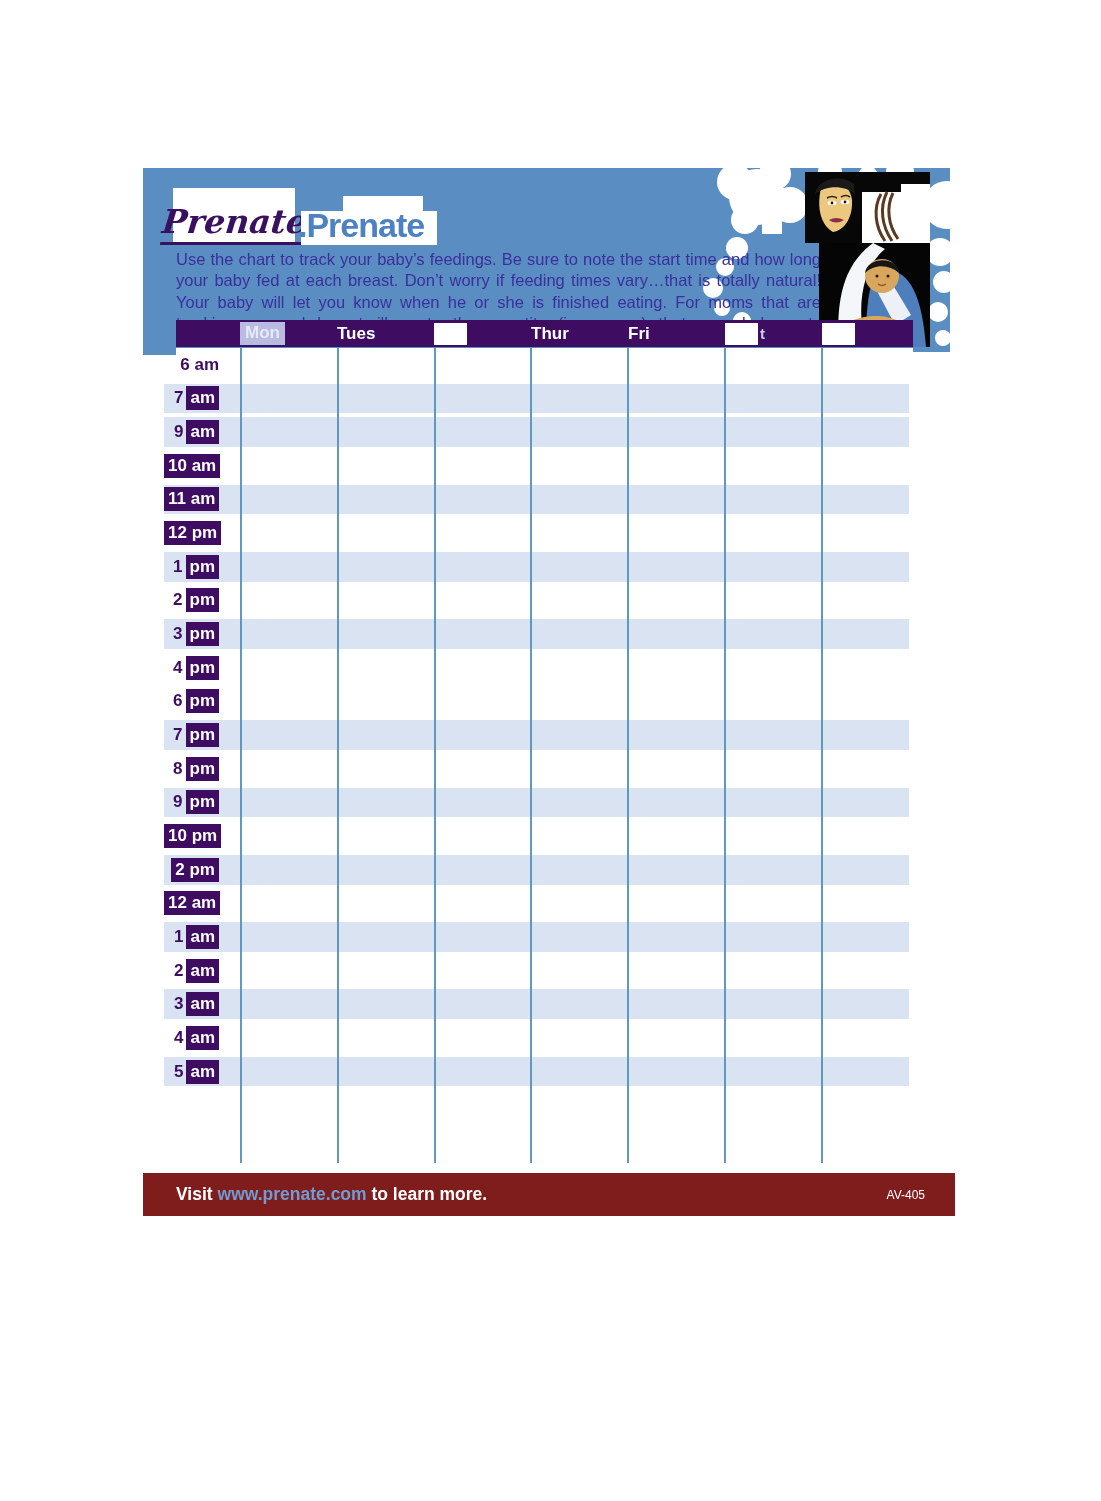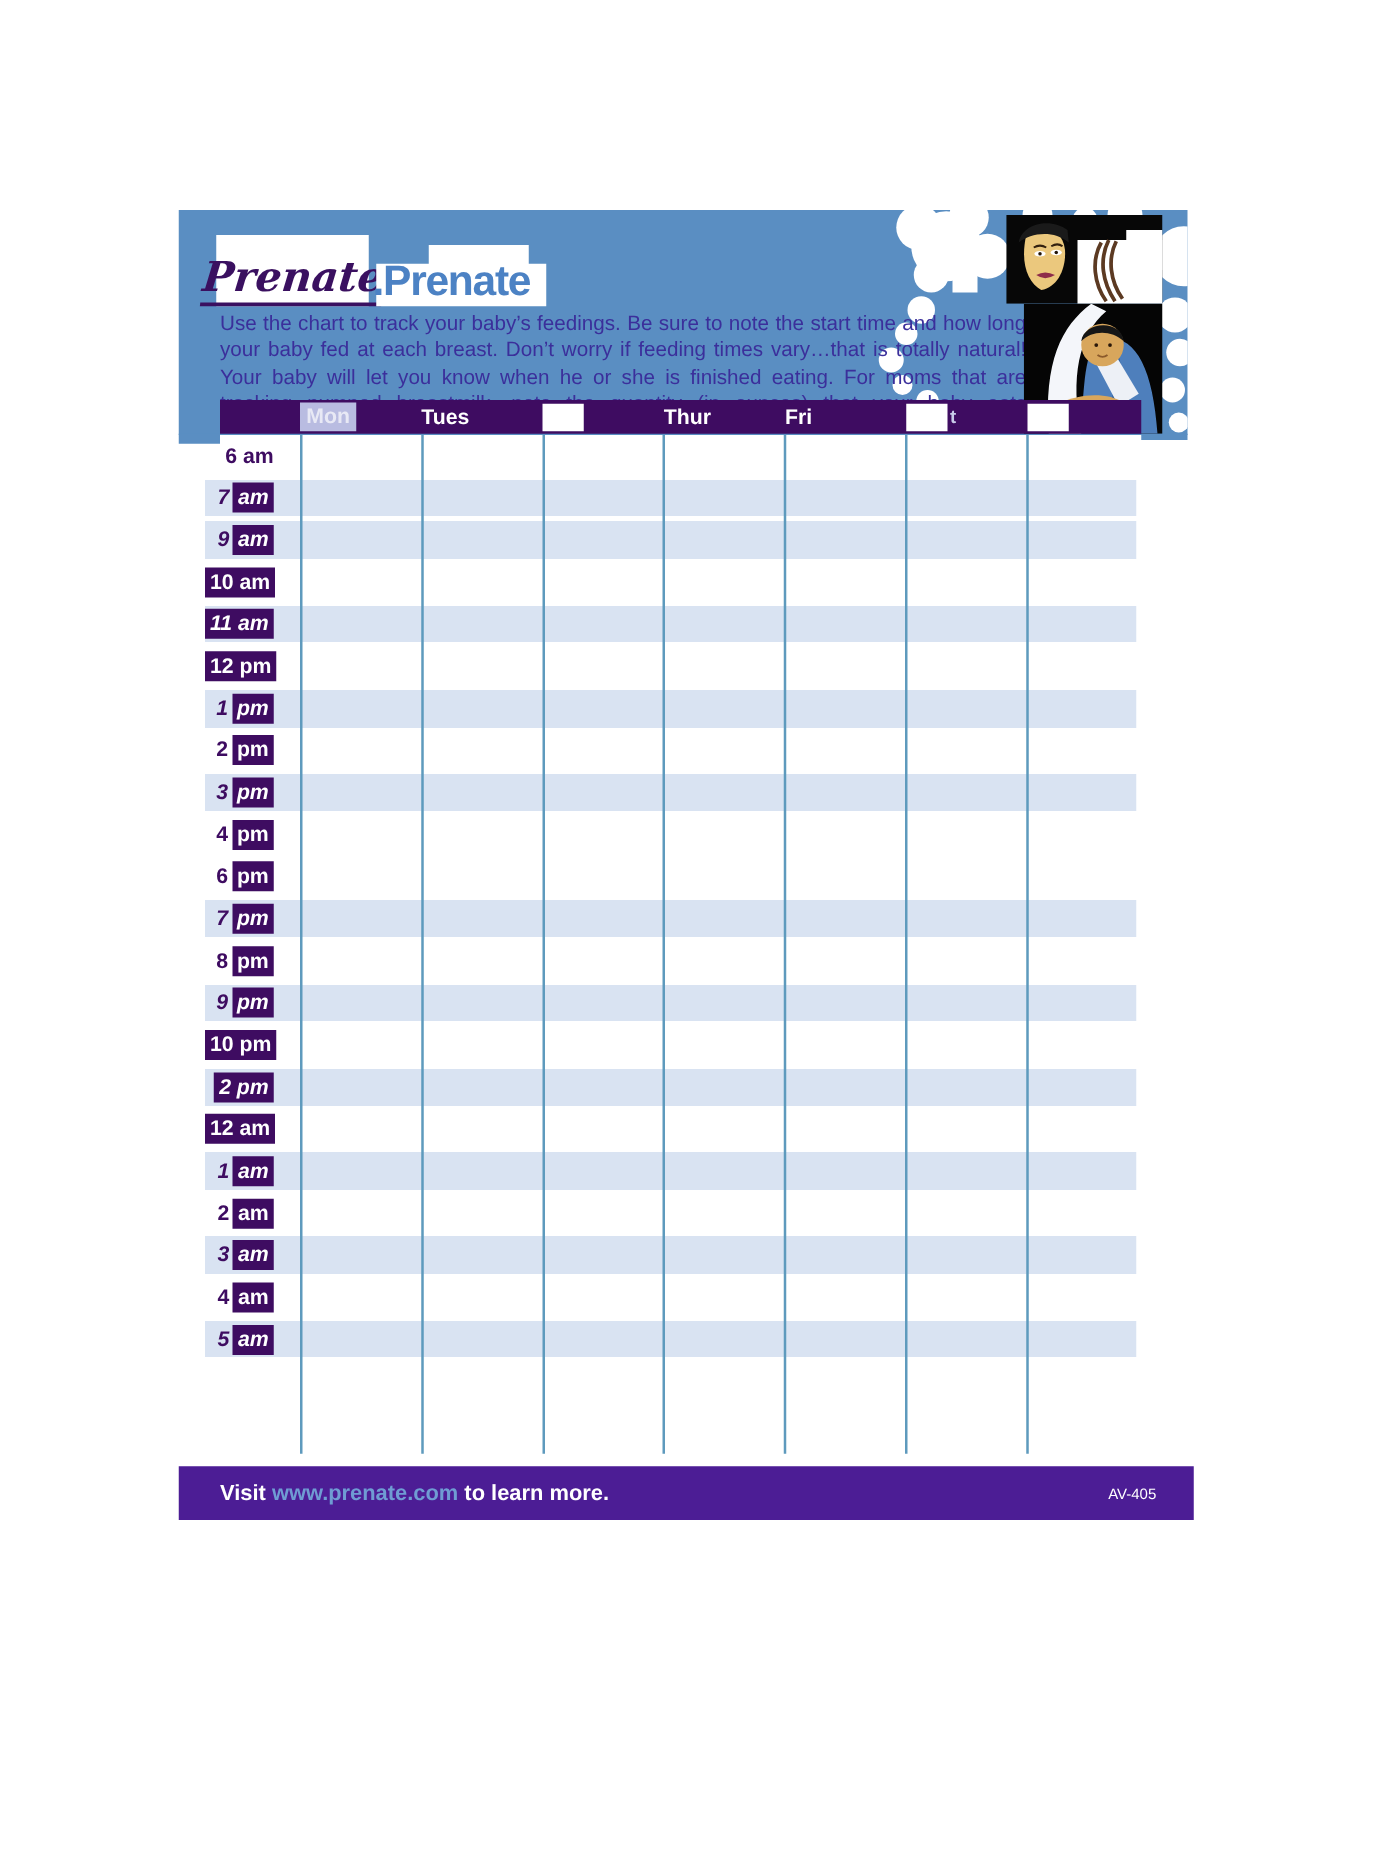--- a/index.html
+++ b/index.html
@@ -43,29 +43,29 @@
   .daycell{flex:0 0 97px;display:flex;align-items:center;justify-content:flex-start;}
   .daycell:last-child{flex:0 0 91px;}
   .day-txt{color:#ffffff;font-weight:bold;font-size:17px;}
   .day-hl{background:#B9BCE1;color:#E8E9F5;font-weight:bold;font-size:17px;padding:1px 5px 2px;}
   .day-box{display:inline-block;width:33px;height:22px;background:#ffffff;}
   .day-frag{color:#C9CCEA;font-weight:bold;font-size:15px;margin-left:2px;}
 
   
   .grid{position:absolute;left:164px;top:348px;width:745px;z-index:1;}
   .grid-row{height:33.67px;display:flex;align-items:center;}
-  .grid-row.shaded{background:linear-gradient(#ffffff 0 2px,#D9E3F2 2px calc(100% - 2px),#ffffff calc(100% - 2px));font-style:italic;}
+  .grid-row.shaded{background:linear-gradient(#ffffff 0 2px,#D9E3F2 2px calc(100% - 2px),#ffffff calc(100% - 2px));}
   .row-label{width:64px;flex:0 0 auto;text-align:right;padding-right:9px;box-sizing:border-box;
              font-weight:bold;font-size:17px;color:#3E0C61;white-space:nowrap;}
   .t-box{background:#3E0C61;color:#ffffff;padding:2px 4px 3px;margin-left:3px;}
   .t-box.full{margin-left:0;}
   .vline{position:absolute;top:348px;width:2px;height:815px;background:#5E9ABD;z-index:2;}
 
   
-  .footer{position:absolute;left:143px;top:1173px;width:812px;height:43px;background:#4c1d95;
+  .footer{position:absolute;left:143px;top:1173px;width:812px;height:43px;background:#7f1d1d;
           display:flex;align-items:center;z-index:2;}
   .footer-text{padding-left:33px;font-weight:bold;font-size:17.5px;color:#ffffff;}
   .footer-link{color:#6F9CD3;text-decoration:none;font-weight:bold;}
   .footer-code{margin-left:auto;padding-right:30px;color:#ffffff;font-size:12px;}
 </style>
 </head>
 <body>
 
 <div class="page">
 

